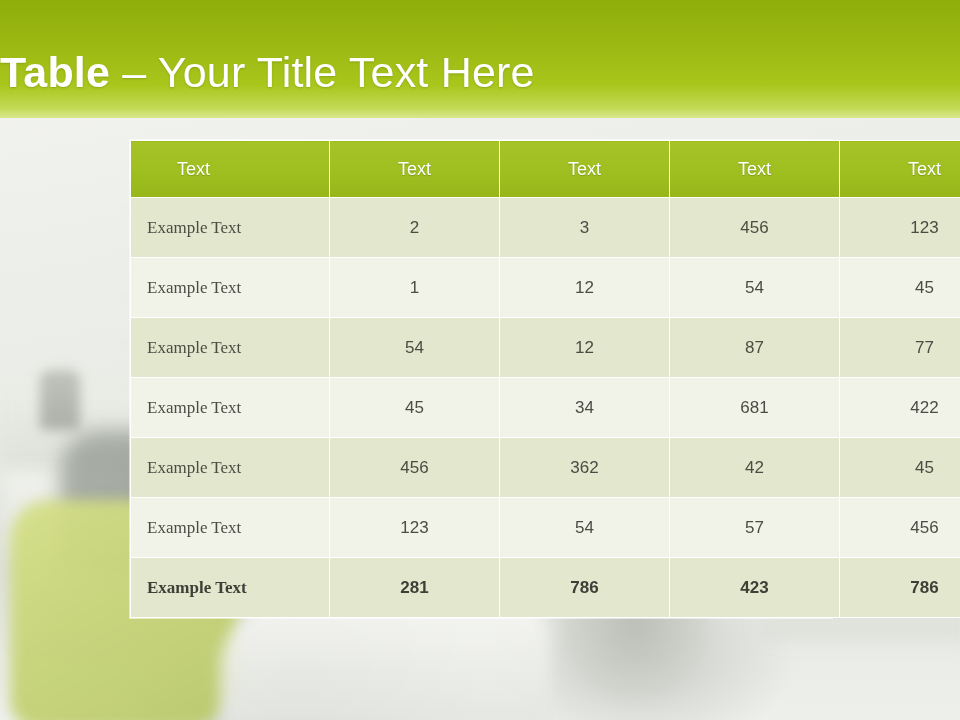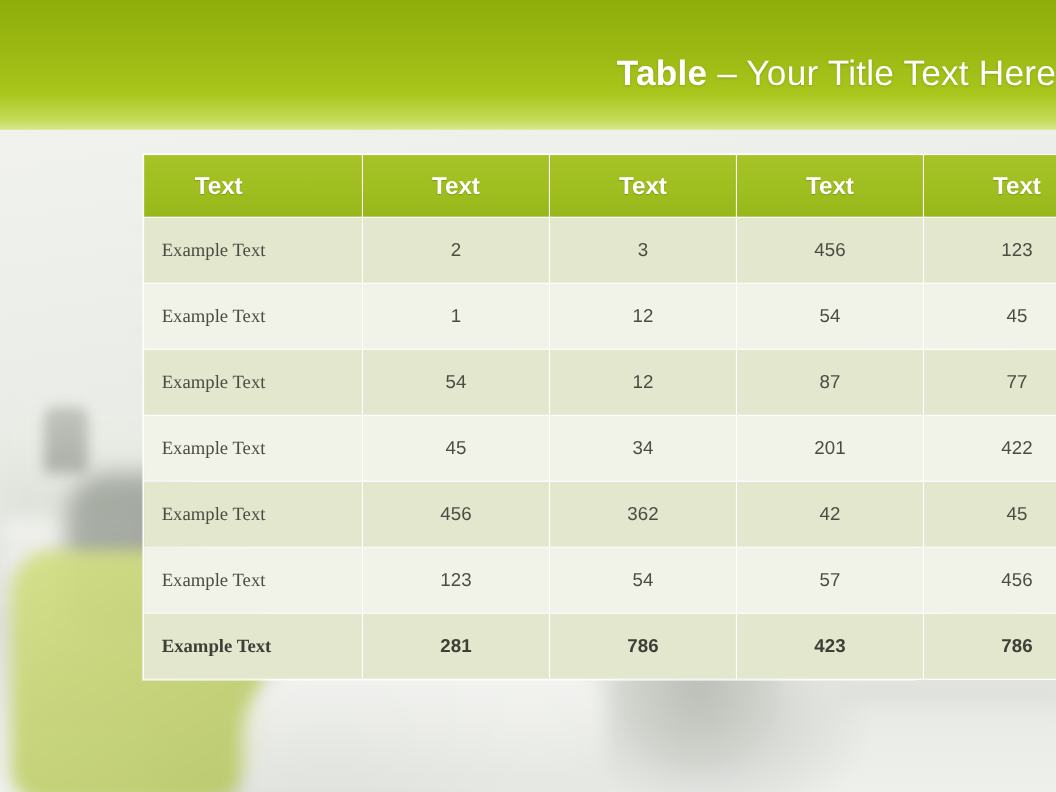--- a/index.html
+++ b/index.html
@@ -121,23 +121,23 @@
     position: absolute;
     left: 0; top: 0;
     width: 960px;
     height: 118px;
     background: linear-gradient(to bottom, #8fae0a 0%, #9cb813 40%, #a9c61c 72%, #c3da56 92%, #d9e88e 100%);
   }
   .header-title {
     position: absolute;
     left: 0; top: 0;
     width: 960px;
-    text-align: right;
+    text-align: left;
     margin-top: 48px;
-    font-size: 32px;
+    font-size: 43px;
     color: #ffffff;
     letter-spacing: .2px;
     text-shadow: 0 1px 2px rgba(60,80,0,.25);
     white-space: nowrap;
   }
   .header-title .bold {
     font-weight: bold;
   }
   .header-title .light {
     font-weight: normal;
@@ -163,22 +163,22 @@
     font-size: 17px;
     color: #4c4c44;
     text-align: center;
     vertical-align: middle;
     white-space: nowrap;
     overflow: hidden;
   }
   table.data th {
     background: linear-gradient(to bottom, #a6c327 0%, #9fbe1f 55%, #97b61a 100%);
     color: #ffffff;
-    font-size: 22px;
-    font-weight: bold;
+    font-size: 18px;
+    font-weight: normal;
     height: 56px;
     text-shadow: 0 1px 1px rgba(70,90,10,.35);
   }
   table.data td:first-child,
   table.data th:first-child {
     text-align: left;
     width: 138px;
   }
   table.data th:first-child { padding-left: 46px; }
   table.data td:first-child { padding-left: 16px; font-family: Liberation Serif, serif; }
@@ -245,21 +245,21 @@
           <td>Example Text</td>
           <td>54</td>
           <td>12</td>
           <td>87</td>
           <td>77</td>
         </tr>
         <tr class="band-b">
           <td>Example Text</td>
           <td>45</td>
           <td>34</td>
-          <td>201</td>
+          <td>681</td>
           <td>422</td>
         </tr>
         <tr class="band-a">
           <td>Example Text</td>
           <td>456</td>
           <td>362</td>
           <td>42</td>
           <td>45</td>
         </tr>
         <tr class="band-b">

